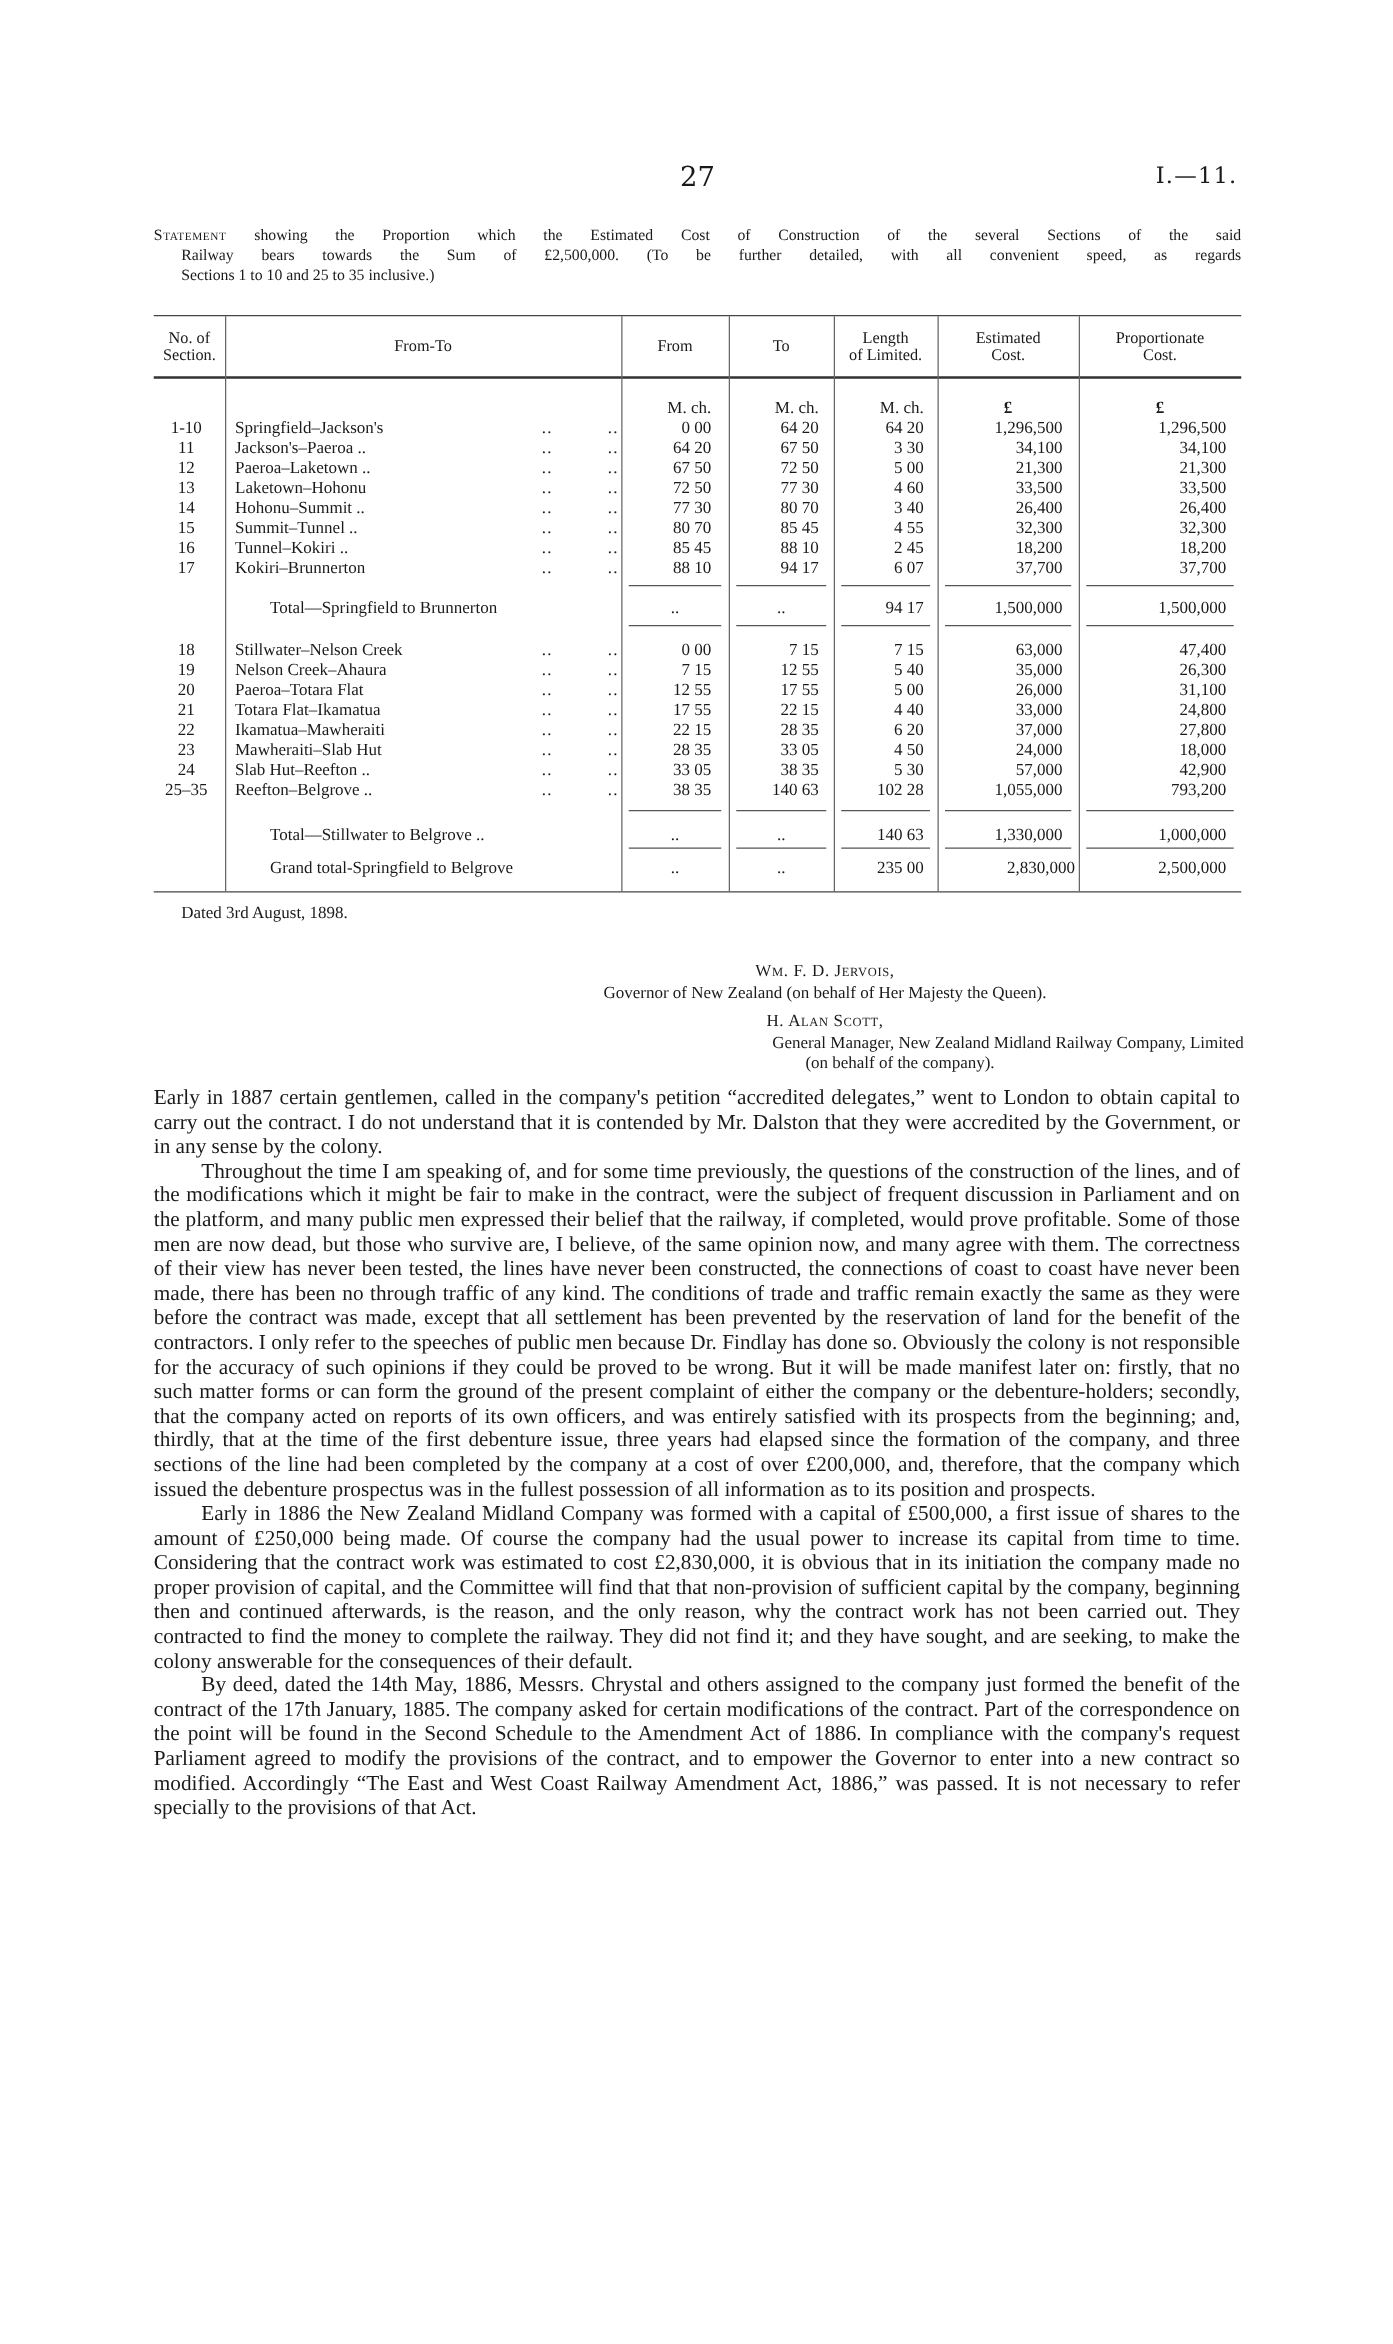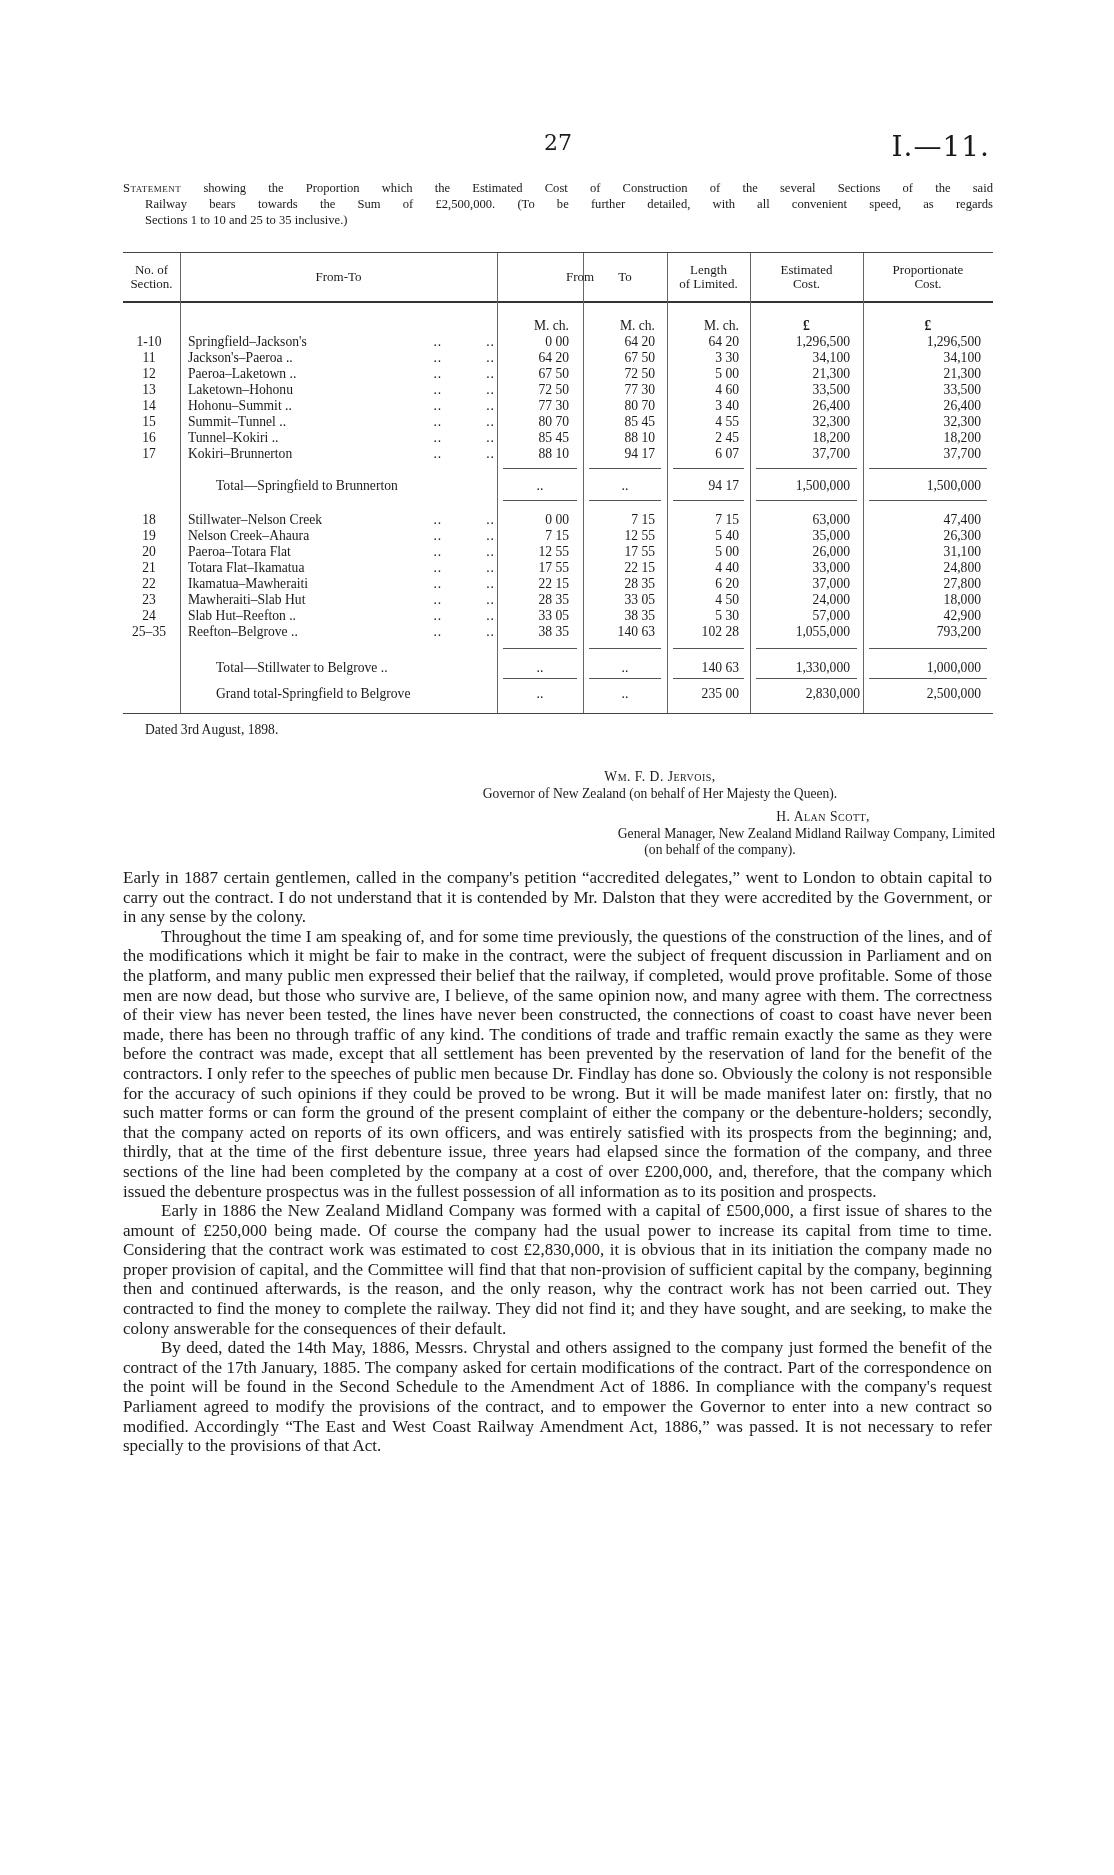--- a/index.html
+++ b/index.html
@@ -1,20 +1,20 @@
 <!DOCTYPE html>
 <html><head>
 <meta charset="utf-8">
 <style>
   html, body { margin:0; padding:0; background:#fff; }
   body { width:1114px; height:1875px; position:relative; overflow:hidden;
          font-family:"DejaVu Serif","Liberation Serif",serif; color:#1a1a1a; }
   .abs { position:absolute; }
   .pgnum { left:528px; top:130px; font-size:22px; width:60px; text-align:center; }
-  .pgref { right:124px; top:130px; font-size:28px; letter-spacing:1px; }
+  .pgref { right:124px; top:130px; font-size:18px; letter-spacing:1px; }
   .stmt { left:123px; top:180px; width:870px; font-size:12.6px; line-height:16px;
           font-family:"Liberation Serif",serif; }
   .stmt .l2 { padding-left:22px; display:block; }
   .sc { font-variant:small-caps; letter-spacing:0.5px; }
   .stmt-line { display:block; text-align:justify; text-align-last:justify; }
   .stmt-line.last { text-align-last:left; }
 
   
   .tbl { left:123px; top:250px; width:870px; height:464px; font-family:"Liberation Serif",serif; font-size:13.6px; }
   .hline { position:absolute; left:0; width:870px; border-top:1px solid #444; }
@@ -61,21 +61,21 @@
   <div class="vline" style="left:460px; top:3px; height:460px;"></div>
   <div class="vline" style="left:544px; top:3px; height:460px;"></div>
   <div class="vline" style="left:627px; top:3px; height:460px;"></div>
   <div class="vline" style="left:740px; top:3px; height:460px;"></div>
 
   <div class="hdr" style="left:0; width:57px; top:13px;">
     <div>No. of</div>
     <div>Section.</div>
   </div>
   <div class="hdr" style="left:57px; width:317px; top:20px;">From-To</div>
-  <div class="hdr" style="left:374px; width:86px; top:20px;margin-left:40px;">From</div>
+  <div class="hdr" style="left:374px; width:86px; top:20px;">From</div>
   <div class="hdr" style="left:460px; width:84px; top:20px;">To</div>
   <div class="hdr" style="left:544px; width:83px; top:13px;">
     <div>Length</div>
     <div>of Limited.</div>
   </div>
   <div class="hdr" style="left:627px; width:113px; top:13px;">
     <div>Estimated</div>
     <div>Cost.</div>
   </div>
   <div class="hdr" style="left:740px; width:130px; top:13px;">
@@ -297,21 +297,21 @@
       <div class="cell r" style="left: 627px; width: 100px; top: 436px; padding-left: 10px;">2,830,000</div>
       <div class="cell r" style="left: 740px; width: 118px; top: 436px;">2,500,000</div>
     </div>
 </div>
 
 <div class="abs agree">
   <div style="padding-left:22px;">Dated 3rd August, 1898.</div>
 </div>
 <div class="abs sig" style="left:450px; width:420px; top:769px;"><span class="sc">Wm. F. D. Jervois,</span></div>
 <div class="abs sig" style="left:430px; width:460px; top:786px;">Governor of New Zealand (on behalf of Her Majesty the Queen).</div>
-<div class="abs sig" style="left:450px; width:420px; top:809px;text-align:right;"><span class="sc">H. Alan Scott,</span></div>
+<div class="abs sig" style="left:450px; width:420px; top:809px;"><span class="sc">H. Alan Scott,</span></div>
 <div class="abs sig" style="left:430px; width:565px; top:826px; text-align:right;">General Manager, New Zealand Midland Railway Company, Limited</div>
 <div class="abs sig" style="left:520px; width:400px; top:842px;">(on behalf of the company).</div>
 
 <div class="abs body-text">
   <p>Early in 1887 certain gentlemen, called in the company's petition “accredited delegates,” went to London to obtain capital to carry out the contract.  I do not understand that it is contended by Mr. Dalston that they were accredited by the Government, or in any sense by the colony.</p>
   <p class="indent">Throughout the time I am speaking of, and for some time previously, the questions of the construction of the lines, and of the modifications which it might be fair to make in the contract, were the subject of frequent discussion in Parliament and on the platform, and many public men expressed their belief that the railway, if completed, would prove profitable.  Some of those men are now dead, but those who survive are, I believe, of the same opinion now, and many agree with them.  The correctness of their view has never been tested, the lines have never been constructed, the connections of coast to coast have never been made, there has been no through traffic of any kind.  The conditions of trade and traffic remain exactly the same as they were before the contract was made, except that all settlement has been prevented by the reservation of land for the benefit of the contractors.  I only refer to the speeches of public men because Dr. Findlay has done so.  Obviously the colony is not responsible for the accuracy of such opinions if they could be proved to be wrong.  But it will be made manifest later on: firstly, that no such matter forms or can form the ground of the present complaint of either the company or the debenture-holders; secondly, that the company acted on reports of its own officers, and was entirely satisfied with its prospects from the beginning; and, thirdly, that at the time of the first debenture issue, three years had elapsed since the formation of the company, and three sections of the line had been completed by the company at a cost of over £200,000, and, therefore, that the company which issued the debenture prospectus was in the fullest possession of all information as to its position and prospects.</p>
   <p class="indent">Early in 1886 the New Zealand Midland Company was formed with a capital of £500,000, a first issue of shares to the amount of £250,000 being made.  Of course the company had the usual power to increase its capital from time to time.  Considering that the contract work was estimated to cost £2,830,000, it is obvious that in its initiation the company made no proper provision of capital, and the Committee will find that that non-provision of sufficient capital by the company, beginning then and continued afterwards, is the reason, and the only reason, why the contract work has not been carried out.  They contracted to find the money to complete the railway.  They did not find it; and they have sought, and are seeking, to make the colony answerable for the consequences of their default.</p>
   <p class="indent">By deed, dated the 14th May, 1886, Messrs. Chrystal and others assigned to the company just formed the benefit of the contract of the 17th January, 1885.  The company asked for certain modifications of the contract.  Part of the correspondence on the point will be found in the Second Schedule to the Amendment Act of 1886.  In compliance with the company's request Parliament agreed to modify the provisions of the contract, and to empower the Governor to enter into a new contract so modified.  Accordingly “The East and West Coast Railway Amendment Act, 1886,” was passed.  It is not necessary to refer specially to the provisions of that Act.</p>
 </div>
 

